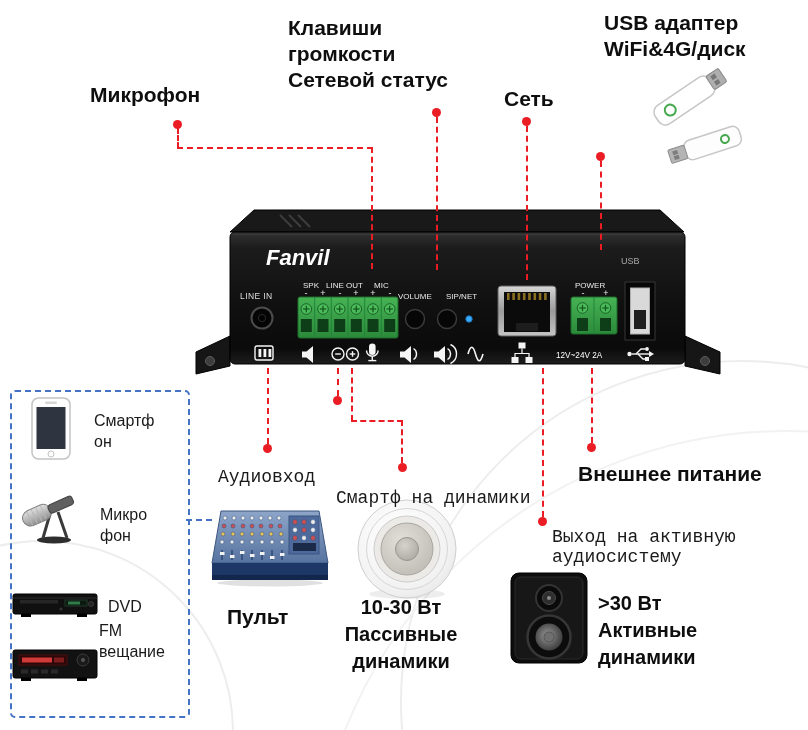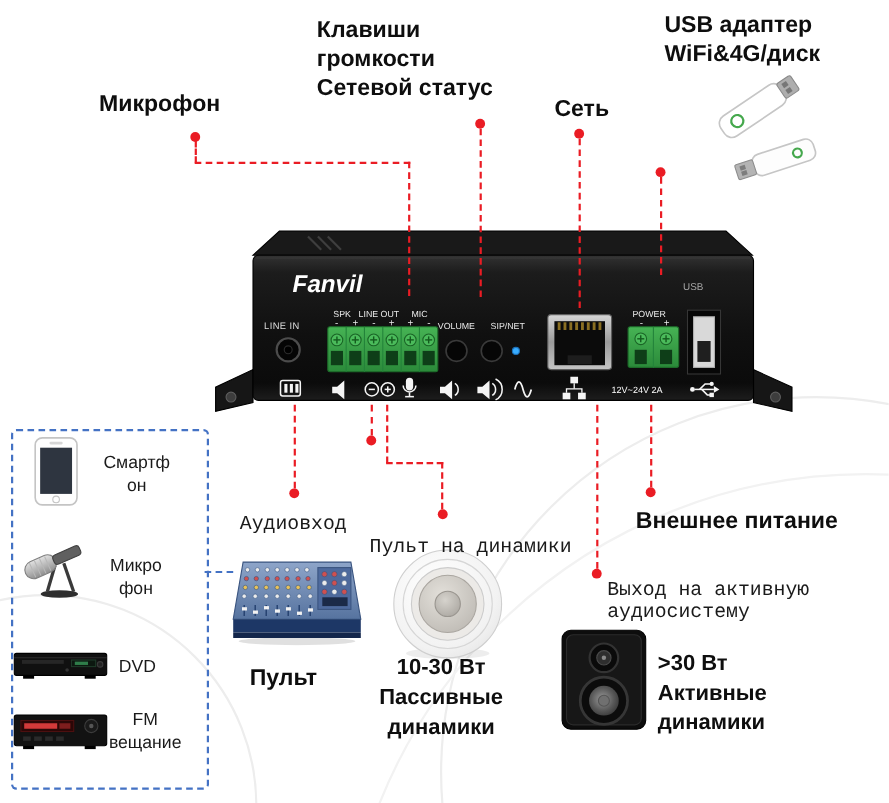--- a/index.html
+++ b/index.html
@@ -2,21 +2,21 @@
 <html><head>
 <meta charset="utf-8">
 <style>
   html,body{margin:0;padding:0;background:#fff;}
   .canvas{position:relative;width:808px;height:730px;background:#ffffff;overflow:hidden;
           font-family:"Liberation Sans",sans-serif;color:#111;}
   .abs{position:absolute;}
   .arc{position:absolute;border:2px solid #ededed;border-radius:50%;z-index:1;}
   .blabel{font-weight:700;font-size:21px;color:#0e0e0e;line-height:26px;z-index:5;}
   .rlabel{font-size:18px;color:#1a1a1a;line-height:20px;z-index:5;font-family:Liberation Mono, monospace;}
-  .slabel{font-size:16px;color:#1a1a1a;line-height:21px;z-index:5;text-align:center;}
+  .slabel{font-size:16px;color:#1a1a1a;line-height:21px;z-index:5;}
   .rline{position:absolute;z-index:6;}
   .v{border-left:2px dashed #ea1c24;width:0;}
   .h{border-top:2px dashed #ea1c24;height:0;}
   .rdot{position:absolute;width:9px;height:9px;border-radius:50%;background:#ea1c24;z-index:7;}
   .bluebox{position:absolute;border:2px dashed #4472c4;border-radius:5px;z-index:2;}
   .bline{position:absolute;border-top:2px dashed #4472c4;z-index:2;}
   .z3{z-index:3;}
   svg{font-family:"Liberation Sans",sans-serif;}
 </style>
 </head>
@@ -231,21 +231,21 @@
   <div class="rdot" style="left:432px;top:108px;"></div>
   <div class="rdot" style="left:522px;top:117px;"></div>
   <div class="rdot" style="left:596px;top:152px;"></div>
   <div class="rdot" style="left:263px;top:444px;"></div>
   <div class="rdot" style="left:333px;top:396px;"></div>
   <div class="rdot" style="left:398px;top:463px;"></div>
   <div class="rdot" style="left:587px;top:443px;"></div>
   <div class="rdot" style="left:538px;top:517px;"></div>
 
   <div class="abs rlabel" style="left:218px;top:467px;">Аудиовход</div>
-  <div class="abs rlabel" style="left:336px;top:488px;">Пульт на динамики</div>
+  <div class="abs rlabel" style="left:336px;top:488px;">Смартф на динамики</div>
   <div class="abs rlabel" style="left:552px;top:527px;">
     <div>Выход на активную</div>
     <div>аудиосистему</div>
   </div>
   <div class="abs blabel" style="left:578px;top:461px;">Внешнее питание</div>
   <div class="abs blabel" style="left:227px;top:580px;margin-top:24px;">Пульт</div>
   <div class="abs blabel" style="left:326px;top:594px;width:150px;text-align:center;font-size:20px;line-height:27px;">
     <div>10-30 Вт</div>
     <div>Пассивные</div>
     <div>динамики</div>
@@ -314,21 +314,21 @@
     <rect x="43" y="13.5" width="10" height="5" fill="#7d1d1d"></rect>
     <circle cx="72" cy="16" r="6" fill="#1a1a1a" stroke="#3c3c3c"></circle>
     <circle cx="72" cy="16" r="2" fill="#555"></circle>
     <rect x="10" y="25.5" width="7" height="4" fill="#2a2a2a"></rect>
       <rect x="20" y="25.5" width="7" height="4" fill="#2a2a2a"></rect>
     <rect x="30" y="25.5" width="7" height="4" fill="#2a2a2a"></rect>
       <rect x="40" y="25.5" width="7" height="4" fill="#2a2a2a"></rect>
     <rect x="10" y="34" width="10" height="3" fill="#000"></rect>
       <rect x="66" y="34" width="10" height="3" fill="#000"></rect>
   </svg>
-  <div class="abs slabel" style="left:99px;top:644px;">
+  <div class="abs slabel" style="left:99px;top:620px;">
     <div>FM</div>
     <div>вещание</div>
   </div>
 
   <svg class="abs z3" style="left:209px;top:505px;" width="122" height="82" viewBox="0 0 122 82">
     <defs>
         <linearGradient id="gMix" x1="0" y1="0" x2="0" y2="1">
           <stop offset="0" stop-color="#8ea5c9"></stop>
           <stop offset="1" stop-color="#56739f"></stop>
         </linearGradient>

